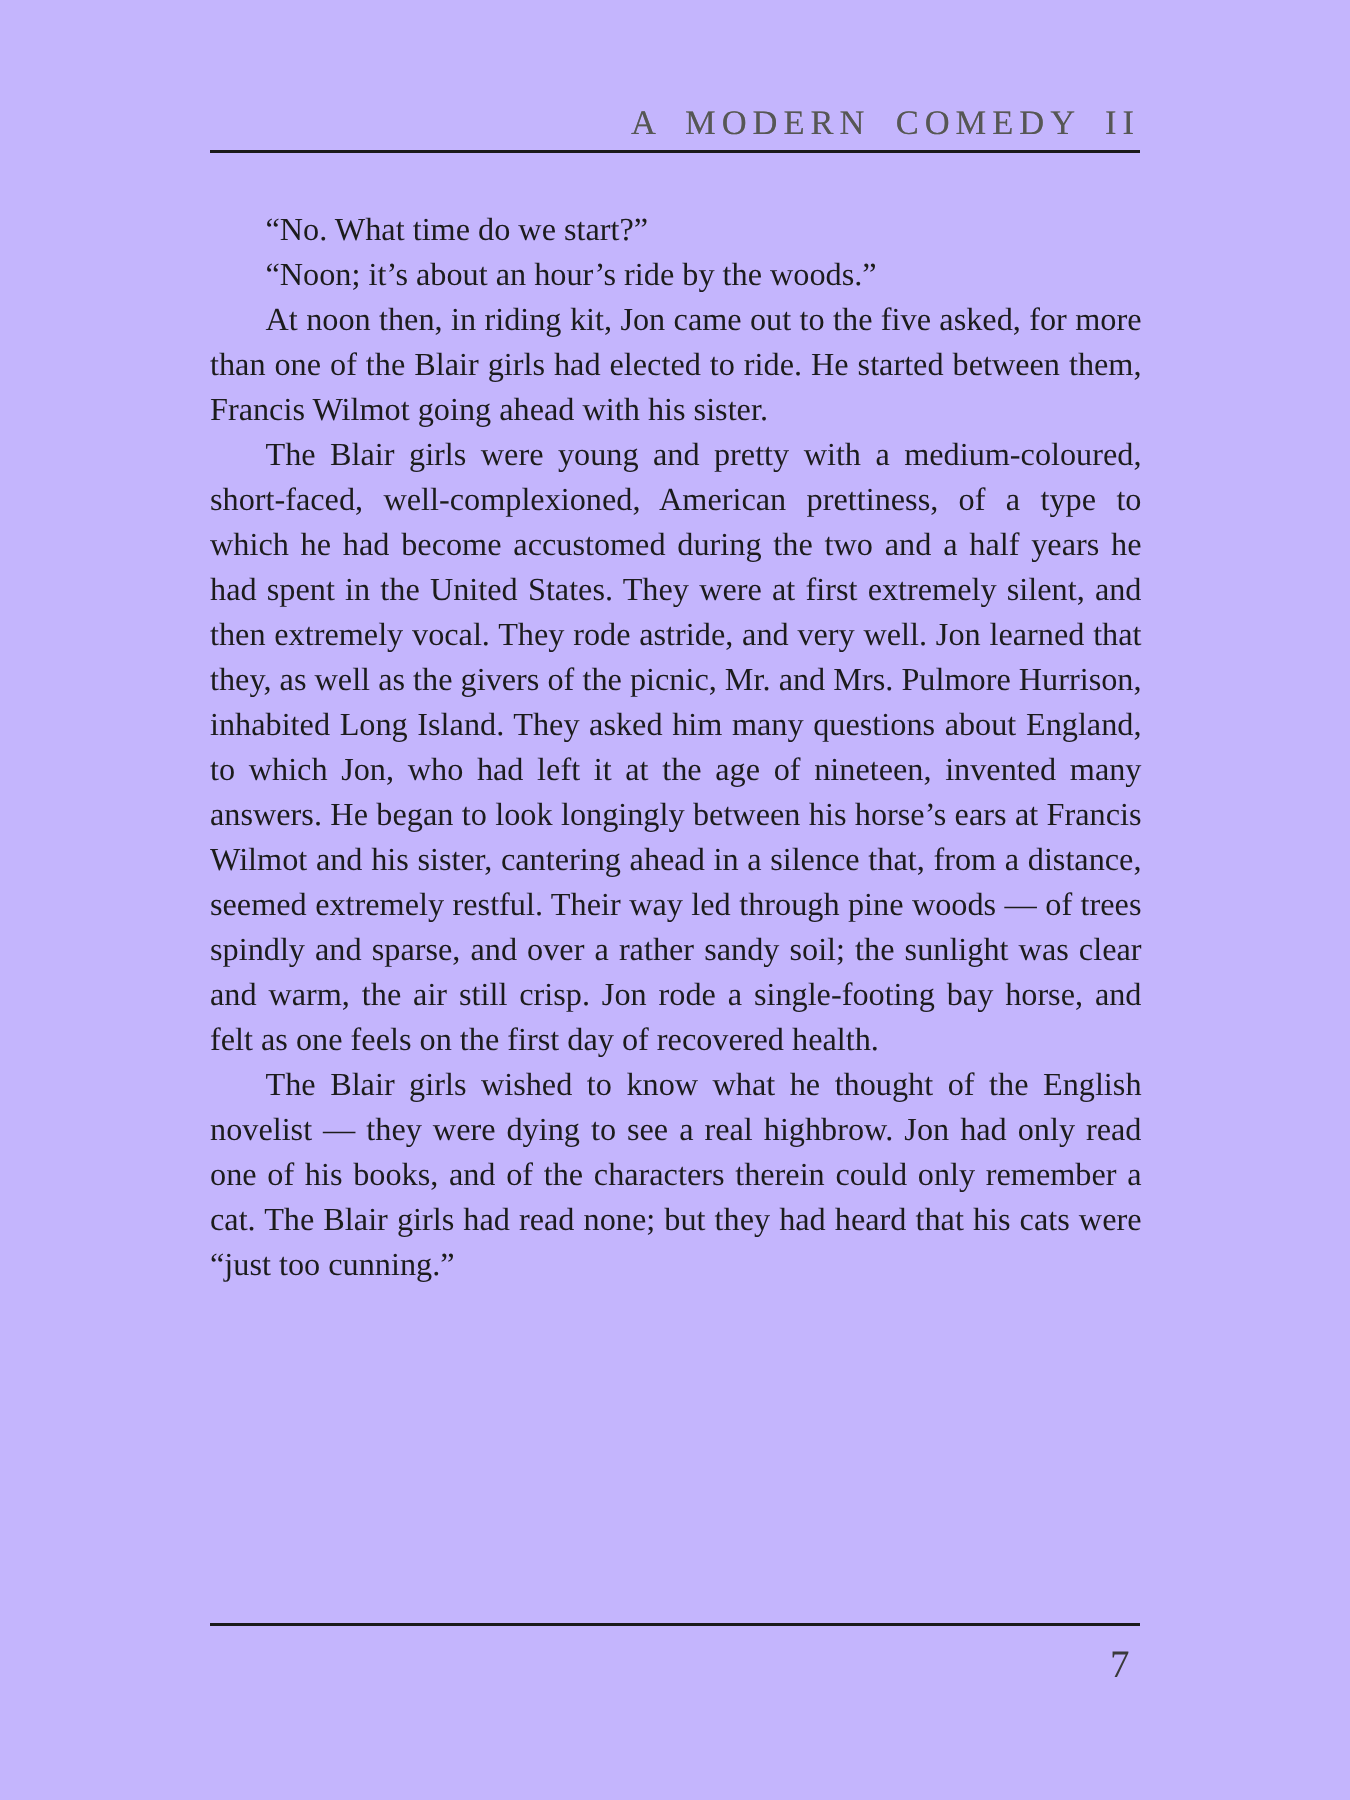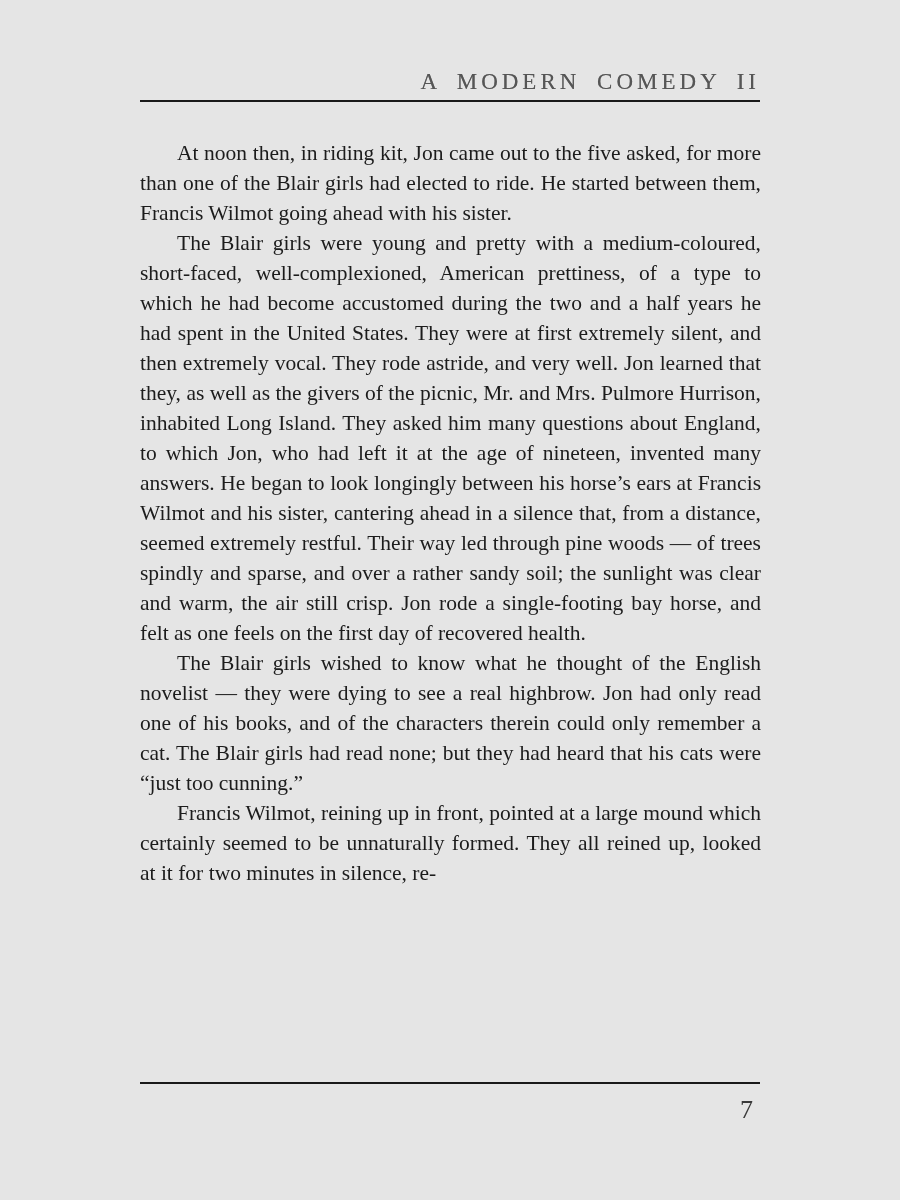--- a/index.html
+++ b/index.html
@@ -3,21 +3,21 @@
 <meta charset="utf-8">
 <style>
   * { margin: 0; padding: 0; box-sizing: border-box; }
   html, body { background: #ffffff; }
   body { width: 900px; height: 1200px; }
 
   .page {
     position: relative;
     width: 900px;
     height: 1200px;
-    background: #e5e5e5;
+    background: #c4b5fd;
     font-family: "Liberation Serif", serif;
     color: #1d1d1d;
     overflow: hidden;
   }
 
   .running-header {
     position: absolute;
     top: 69px;
     left: 140px;
     width: 620px;
@@ -72,24 +72,25 @@
 
 <div class="page">
 
   <div class="running-header">
     <span>A MODERN COMEDY II</span>
   </div>
 
   <div class="rule rule-top"></div>
 
   <div class="body-text">
+    <p>“No. What time do we start?”</p>
+    <p>“Noon; it’s about an hour’s ride by the woods.”</p>
     <p>At noon then, in riding kit, Jon came out to the five asked, for more than one of the Blair girls had elected to ride. He started between them, Francis Wilmot going ahead with his sister.</p>
     <p>The Blair girls were young and pretty with a medium-coloured, short-faced, well-complexioned, American prettiness, of a type to which he had become accustomed during the two and a half years he had spent in the United States. They were at first extremely silent, and then extremely vocal. They rode astride, and very well. Jon learned that they, as well as the givers of the picnic, Mr. and Mrs. Pulmore Hurrison, inhabited Long Island. They asked him many questions about England, to which Jon, who had left it at the age of nineteen, invented many answers. He began to look longingly between his horse’s ears at Francis Wilmot and his sister, cantering ahead in a silence that, from a distance, seemed extremely restful. Their way led through pine woods — of trees spindly and sparse, and over a rather sandy soil; the sunlight was clear and warm, the air still crisp. Jon rode a single-footing bay horse, and felt as one feels on the first day of recovered health.</p>
     <p>The Blair girls wished to know what he thought of the English novelist — they were dying to see a real highbrow. Jon had only read one of his books, and of the characters therein could only remember a cat. The Blair girls had read none; but they had heard that his cats were “just too cunning.”</p>
-    <p>Francis Wilmot, reining up in front, pointed at a large mound which certainly seemed to be unnaturally formed. They all reined up, looked at it for two minutes in silence, re-</p>
   </div>
 
   <div class="rule rule-bottom"></div>
 
   <div class="page-footer">
     <span>7</span>
   </div>
 
 </div>
 

